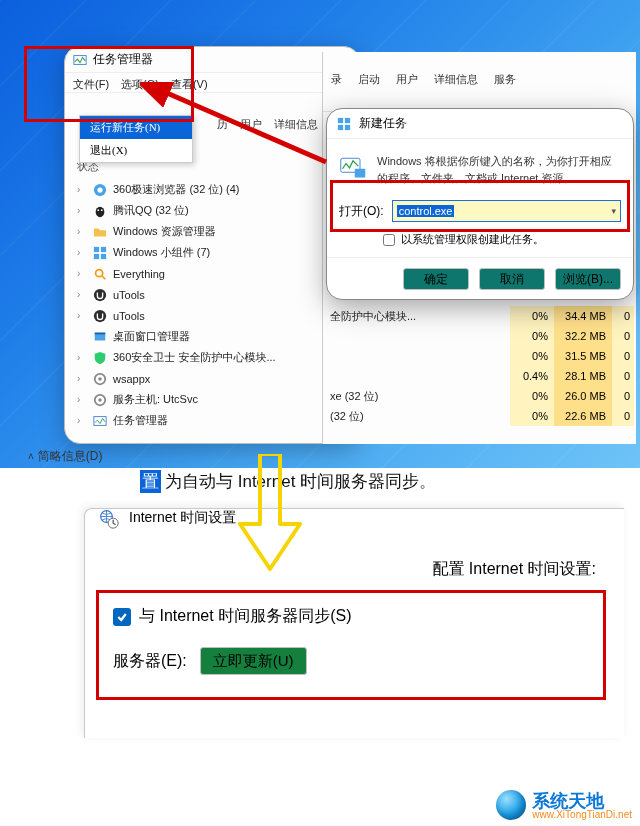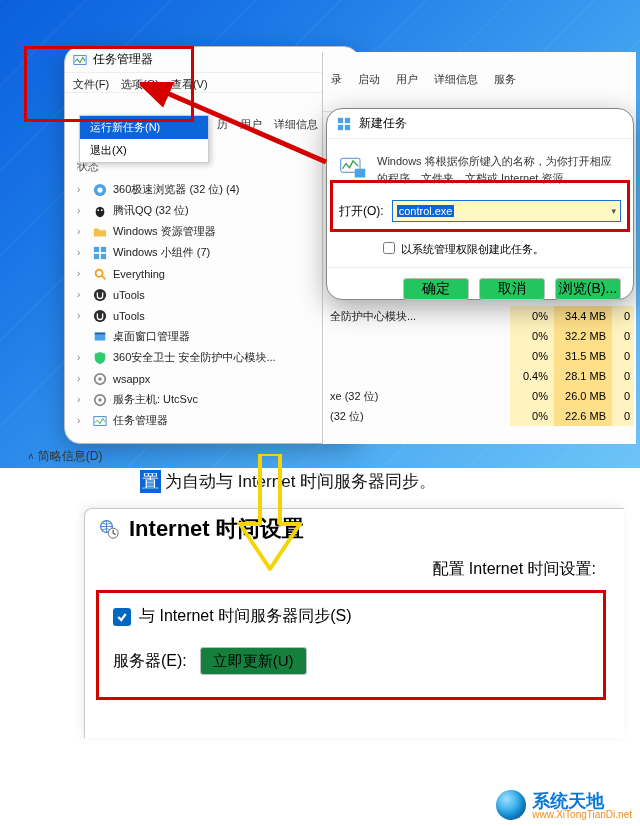--- a/index.html
+++ b/index.html
@@ -7,21 +7,21 @@
   
   
   .top-section { position: absolute; top: 0; left: 0; width: 640px; height: 468px; background: linear-gradient(135deg, #0b5fdd 0%, #1e7ce8 30%, #3ea0f0 60%, #6ec4f7 100%); }
   .top-section::before { content:""; position:absolute; inset:0; background: repeating-linear-gradient(135deg, rgba(255,255,255,0.04) 0 2px, rgba(255,255,255,0.0) 2px 60px); }
   
   
   .tm-window { position: absolute; top: 46px; left: 24px; width: 296px; height: 398px; background: #fdfdfd; border: 1px solid #bbb; border-radius: 16px; box-shadow: 0 6px 24px rgba(0,0,0,0.25); overflow: hidden; margin-left: 40px; }
   .tm-titlebar { height: 26px; display:flex; align-items:center; padding: 0 8px; gap:6px; border-bottom:1px solid #eee;}
   .tm-titlebar .ico svg { width:14px;height:14px; }
   .tm-menu { height: 20px; display:flex; align-items:flex-end; padding: 0 8px; gap:12px; font-size:11px; color:#222; border-bottom:1px solid #eee;}
-  .tm-dropdown { position:absolute; top:68px; left:14px; width:130px; background:#fff; border:1px solid #ccc; box-shadow:2px 2px 6px rgba(0,0,0,0.2); font-size:11px; z-index:5;}
+  .tm-dropdown { position:absolute; top:68px; left:14px; width:114px; background:#fff; border:1px solid #ccc; box-shadow:2px 2px 6px rgba(0,0,0,0.2); font-size:11px; z-index:5;font-family:Liberation Serif, serif;}
   .tm-dropdown .it { padding:4px 10px; }
   .tm-dropdown .it.sel { background:#0a66d8; color:#fff; }
   .tm-tabbar { position:absolute; top:70px; left:152px; display:flex; gap:12px; font-size:11px; color:#333; }
   .tm-cols { position:absolute; top:112px; left:12px; right:12px; display:flex; font-size:11px; color:#555;}
   .tm-cols .c1 { flex:1; }
   .tm-cols .c2 { width:60px; }
   .tm-list { position:absolute; top:132px; left:8px; right:8px; bottom:10px; overflow:hidden;}
   .tm-row { display:flex; align-items:center; height:21px; padding:0 4px; gap:6px; font-size:11px; color:#222;}
   .tm-row .exp { width:10px; color:#888; font-size:10px;}
   .tm-row .ri { width:14px; height:14px; display:inline-flex; align-items:center; justify-content:center;}
@@ -42,24 +42,24 @@
   
   .nt-dialog { position:absolute; top:108px; left:326px; width:308px; height:192px; background:#fff; border:1px solid #888; border-radius:16px; box-shadow:0 8px 28px rgba(0,0,0,0.35); z-index:15;}
   .nt-title { height:30px; display:flex; align-items:center; gap:8px; padding:0 10px; font-size:12px; border-bottom:1px solid #eee;}
   .nt-body { padding:10px 12px; }
   .nt-desc { display:flex; gap:10px; font-size:11px; color:#333; line-height:1.5; padding:4px 0 10px 0;}
   .nt-open { display:flex; align-items:center; gap:8px; margin-top:4px;}
   .nt-open label { font-size:12px; }
   .nt-input { flex:1; height:22px; border:1px solid #1a6fd8; background:#fef9c3; display:flex; align-items:center; padding:0 4px; font-size:11px;}
   .nt-input .sel { background:#0a66d8; color:#fff; padding:0 2px;}
   .nt-input .dd { margin-left:auto; color:#555; font-size:9px;}
-  .nt-check { display:flex; gap:6px; font-size:11px; margin-top:20px; padding-left:44px;}
+  .nt-check { display:flex; align-items:center; gap:6px; font-size:11px; margin-top:10px; padding-left:44px;}
   .nt-check input { width:12px;height:12px;}
   .nt-buttons { display:flex; gap:10px; justify-content:flex-end; padding:10px 12px; border-top:1px solid #eee;}
-  .wbtn { min-width:66px; height:22px; font-size:14px; background:#22c55e; border:1px solid #bfbfbf; border-radius:3px; display:inline-flex; align-items:center; justify-content:center; cursor:pointer;}
+  .wbtn { min-width:66px; height:22px; font-size:12px; background:#0f766e; border:1px solid #bfbfbf; border-radius:3px; display:inline-flex; align-items:center; justify-content:center; cursor:pointer;}
   .rf2 { top:180px; left:330px; width:300px; height:52px; }
   
   
   .bgtable { position:absolute; top:306px; left:326px; width:308px; font-size:11px; }
   .bgtable .r { display:flex; height:20px; align-items:stretch;}
   .bgtable .r .c-name { flex:1; padding-left:4px; display:flex;align-items:center; color:#222;}
   .bgtable .r .c-cpu { width:44px; text-align:right; padding-right:6px; background:#fff3bf; display:flex;align-items:center;justify-content:flex-end;}
   .bgtable .r .c-mem { width:58px; text-align:right; padding-right:6px; background:#ffe08a; display:flex;align-items:center;justify-content:flex-end;}
   .bgtable .r .c-x { width:22px; text-align:right; padding-right:4px; background:#fff3bf; display:flex;align-items:center;justify-content:flex-end;}
   
@@ -67,21 +67,21 @@
   .brief-info .chev { font-size:10px; }
   
   
   .sync-sentence { position:absolute; top:470px; left:140px; font-size:17px; color:#111; display:flex; gap:4px; align-items:center;}
   
   
   .yellow-arrow { position:absolute; top:454px; left:230px; z-index:30;}
   
   
   .it-dialog { position:absolute; top:508px; left:84px; width:540px; height:230px; background:#fff; border-top:1px solid #c9c9c9; border-left:1px solid #c9c9c9; border-radius:8px 0 0 0; box-shadow:-2px -2px 8px rgba(0,0,0,0.08);}
-  .it-title { height:40px; display:flex; align-items:center; gap:10px; padding:0 14px; font-size:22px;font-weight:bold;}
+  .it-title { height:40px; display:flex; align-items:flex-start; gap:10px; padding:0 14px; font-size:14px;}
   .it-body { padding:10px 28px; }
   .it-sub { font-size:16px; margin-bottom:26px;text-align:right;}
   .it-sync { display:flex; align-items:center; gap:8px; font-size:16px; margin-bottom:20px;}
   .chk { width:18px;height:18px; background:#0067c0; border-radius:3px; display:inline-flex;align-items:center;justify-content:center;}
   .chk svg { width:12px;height:12px; stroke:#fff; stroke-width:3; fill:none;}
   .it-server { display:flex; align-items:center; gap:13px; font-size:16px;}
   .it-combo { width:224px; height:28px; border:1px solid #9a9a9a; border-radius:2px; display:flex; align-items:center; padding:0 6px; background:#fff;}
   .it-combo .seltxt { background:#0a66d8; color:#fff; padding:0 3px; font-size:15px;}
   .it-combo .dd2 { margin-left:auto; color:#555; font-size:11px;}
   .wbtn2 { height:28px; padding:0 12px; font-size:15px; background:#15803d; border:1px solid #bfbfbf; border-radius:3px; display:inline-flex;align-items:center;justify-content:center; cursor:pointer;}

